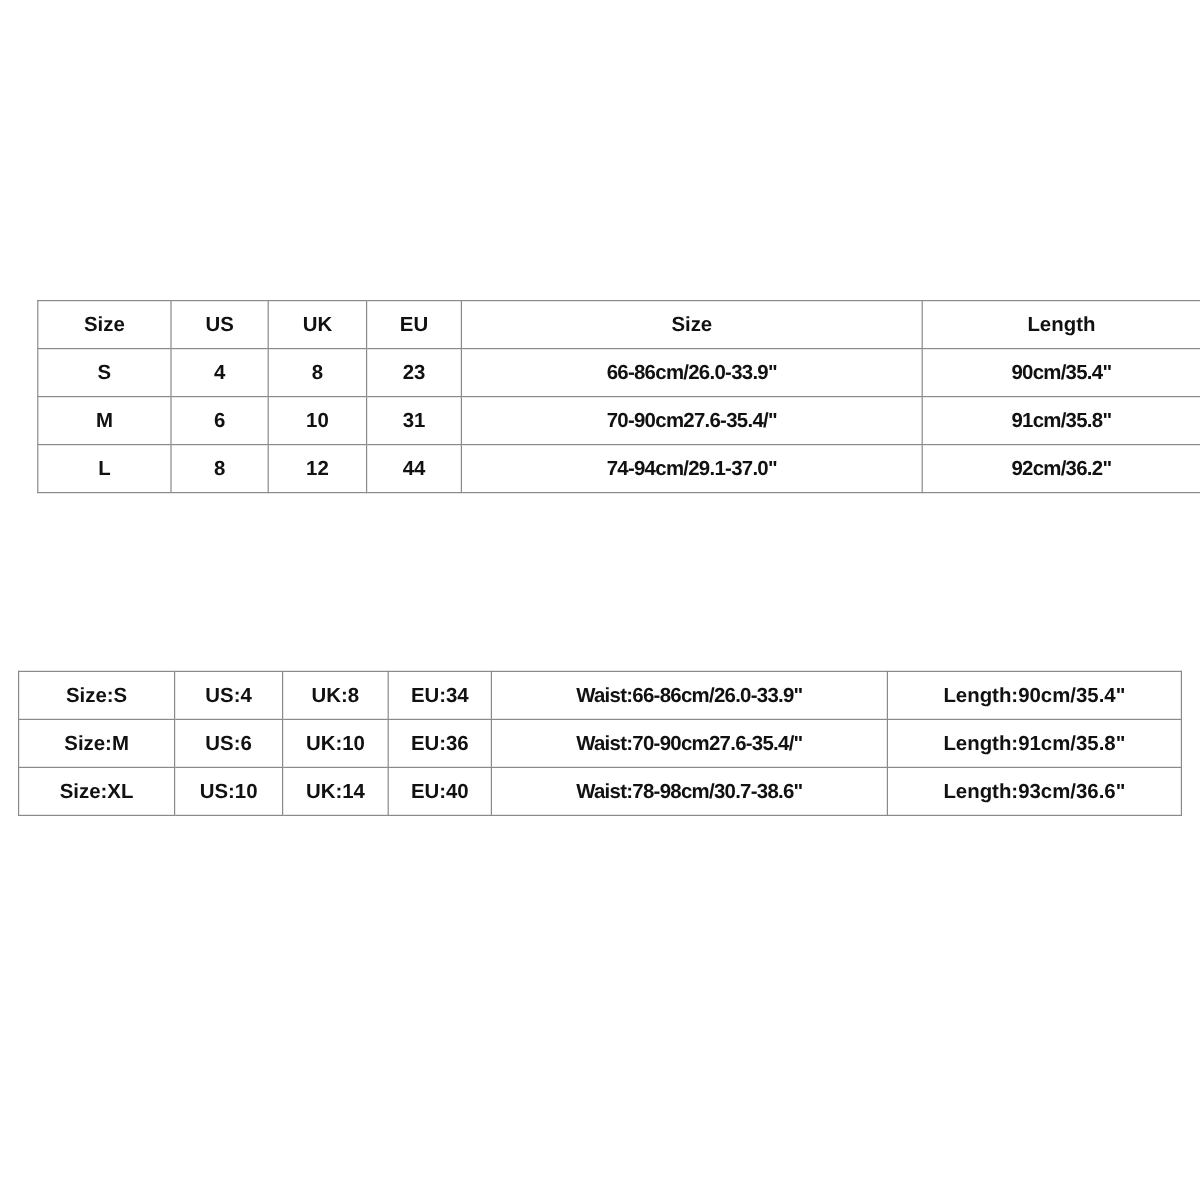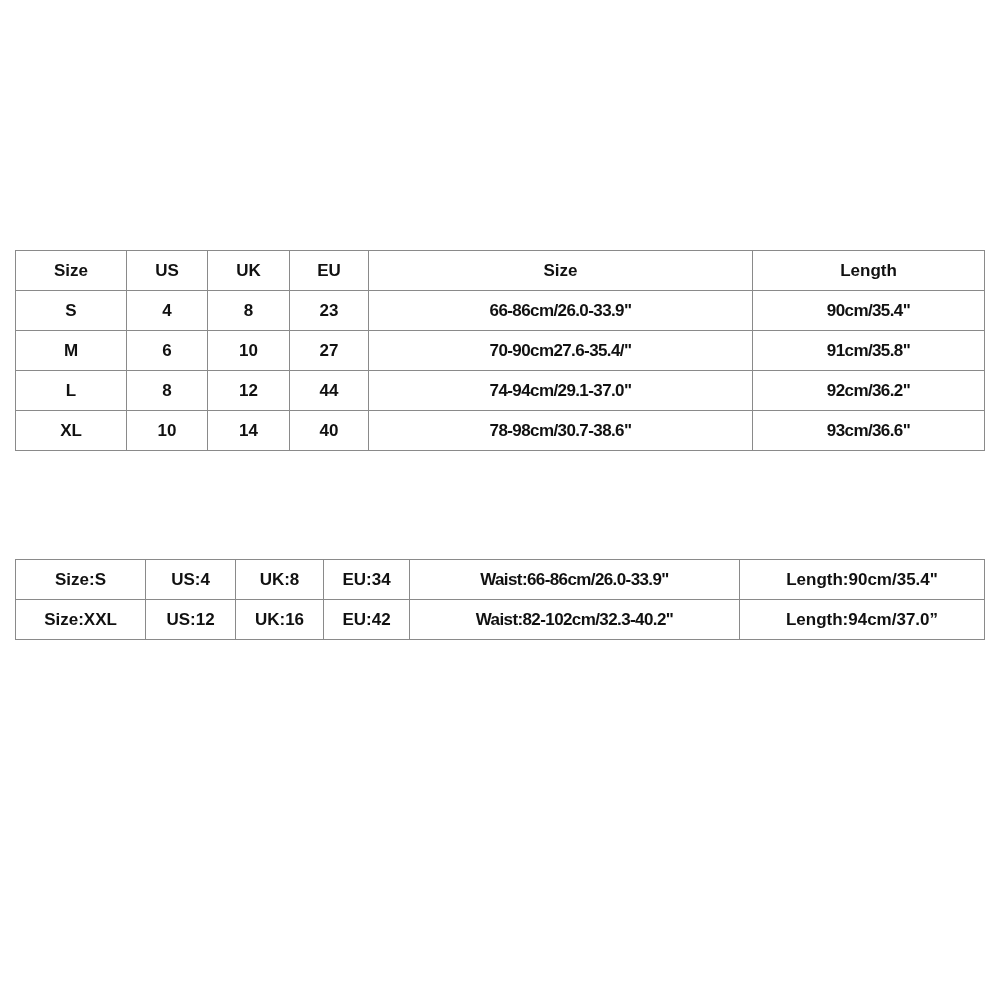--- a/index.html
+++ b/index.html
@@ -1,21 +1,21 @@
 <!DOCTYPE html>
 <html><head>
   <meta charset="utf-8">
   <style>
     html, body { margin: 0; padding: 0; background: #ffffff; }
     body { width: 1000px; height: 1000px; position: relative; overflow: hidden;
       font-family: "Liberation Sans", sans-serif; color: #111111; }
     table { position: absolute; border-collapse: collapse; table-layout: fixed; }
     td { border: 1.5px solid #8a8a8a; text-align: center; vertical-align: middle;
       font-weight: bold; font-size: 17px; padding: 0; height: 39px; white-space: nowrap; }
-    #t1 { left: 15px; top: 250px; width: 969px; }
+    #t1 { left: 31px; top: 250px; width: 969px; }
     #t2 { left: 15px; top: 559px; width: 969px; padding-left: 48px; }
     .narrow { letter-spacing: -0.6px; }
   </style>
 </head>
 <body>
 
 <table id="t1">
   <colgroup>
     <col style="width:111px">
       <col style="width:81px">
@@ -38,39 +38,31 @@
     <td>4</td>
     <td>8</td>
     <td>23</td>
     <td class="narrow">66-86cm/26.0-33.9"</td>
     <td class="narrow">90cm/35.4"</td>
   </tr>
   <tr>
     <td>M</td>
     <td>6</td>
     <td>10</td>
-    <td>27</td>
+    <td>31</td>
     <td class="narrow">70-90cm27.6-35.4/"</td>
     <td class="narrow">91cm/35.8"</td>
   </tr>
   <tr>
     <td>L</td>
     <td>8</td>
     <td>12</td>
     <td>44</td>
     <td class="narrow">74-94cm/29.1-37.0"</td>
     <td class="narrow">92cm/36.2"</td>
-  </tr>
-  <tr>
-    <td>XL</td>
-    <td>10</td>
-    <td>14</td>
-    <td>40</td>
-    <td class="narrow">78-98cm/30.7-38.6"</td>
-    <td class="narrow">93cm/36.6"</td>
   </tr>
 </tbody>
   </table>
 
 <table id="t2">
   <colgroup>
     <col style="width:130px">
       <col style="width:90px">
       <col style="width:88px">
       <col style="width:86px">
@@ -80,21 +72,29 @@
   <tbody>
       <tr>
     <td>Size:S</td>
     <td>US:4</td>
     <td>UK:8</td>
     <td>EU:34</td>
     <td class="narrow">Waist:66-86cm/26.0-33.9"</td>
     <td>Length:90cm/35.4"</td>
   </tr>
   <tr>
-    <td>Size:XXL</td>
-    <td>US:12</td>
-    <td>UK:16</td>
-    <td>EU:42</td>
-    <td class="narrow">Waist:82-102cm/32.3-40.2"</td>
-    <td>Length:94cm/37.0”</td>
+    <td>Size:M</td>
+    <td>US:6</td>
+    <td>UK:10</td>
+    <td>EU:36</td>
+    <td class="narrow">Waist:70-90cm27.6-35.4/"</td>
+    <td>Length:91cm/35.8"</td>
+  </tr>
+  <tr>
+    <td>Size:XL</td>
+    <td>US:10</td>
+    <td>UK:14</td>
+    <td>EU:40</td>
+    <td class="narrow">Waist:78-98cm/30.7-38.6"</td>
+    <td>Length:93cm/36.6"</td>
   </tr>
 </tbody>
   </table>
 
 </body></html>

